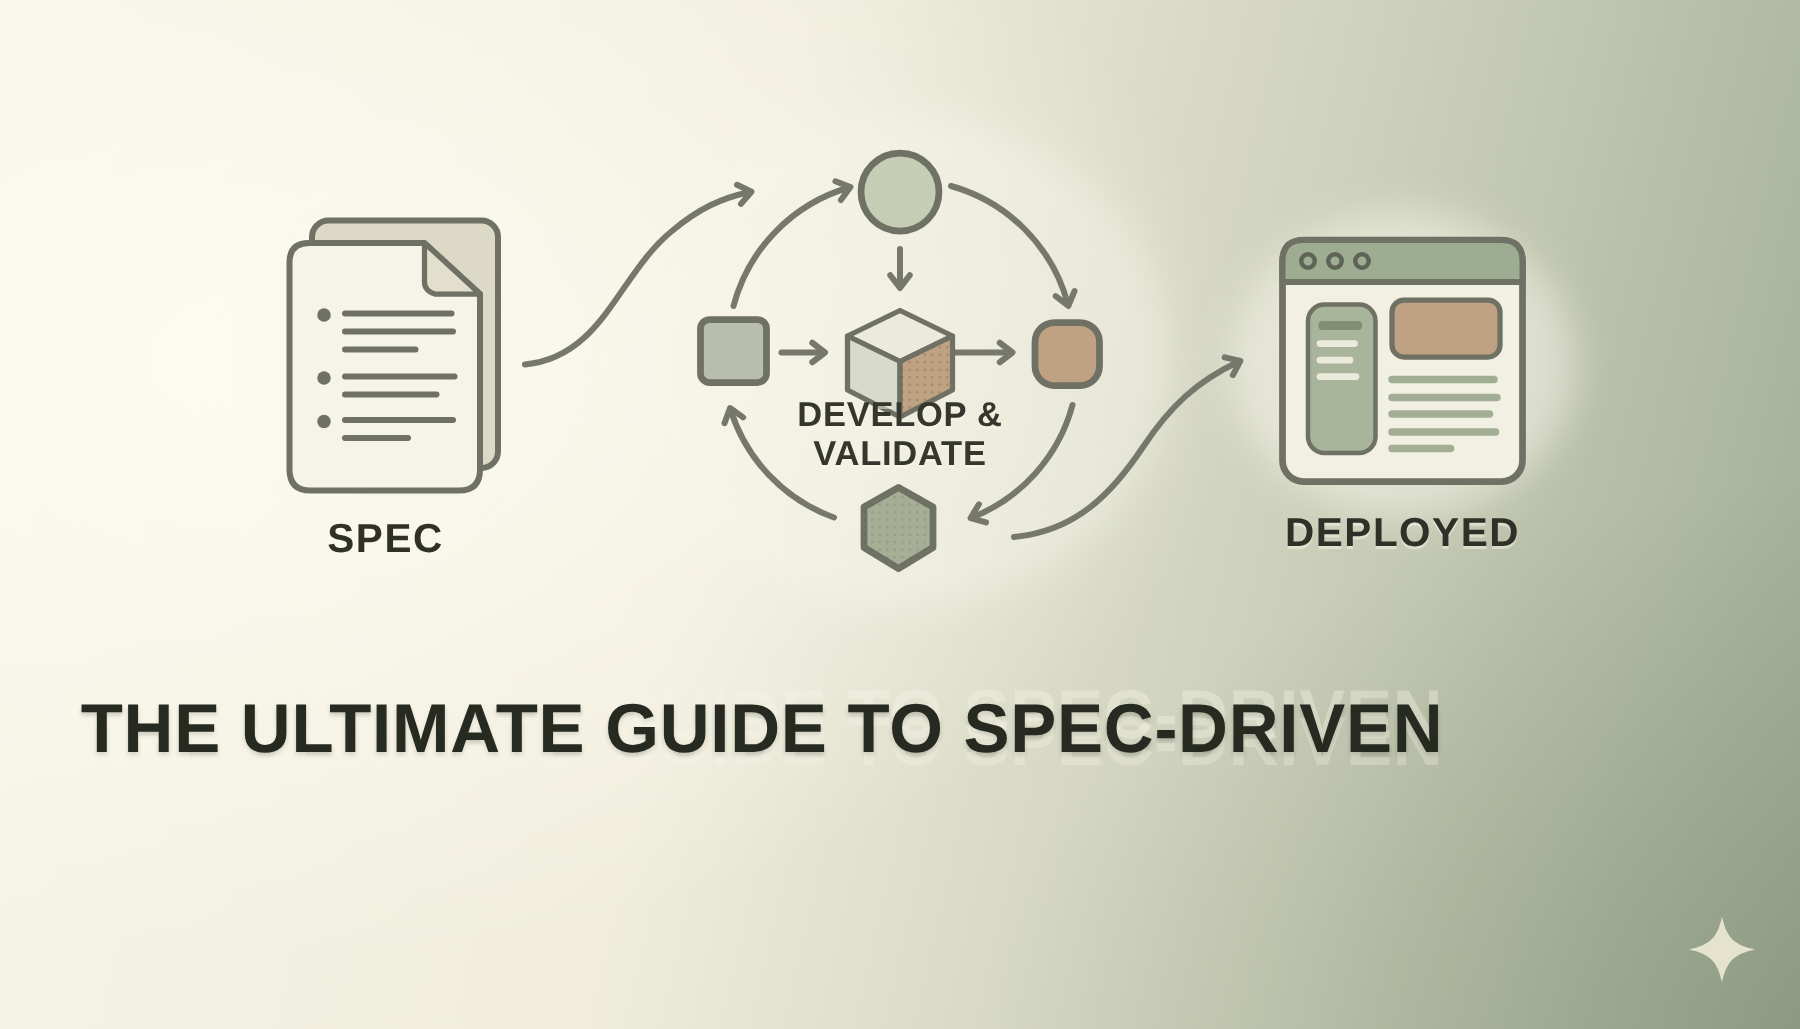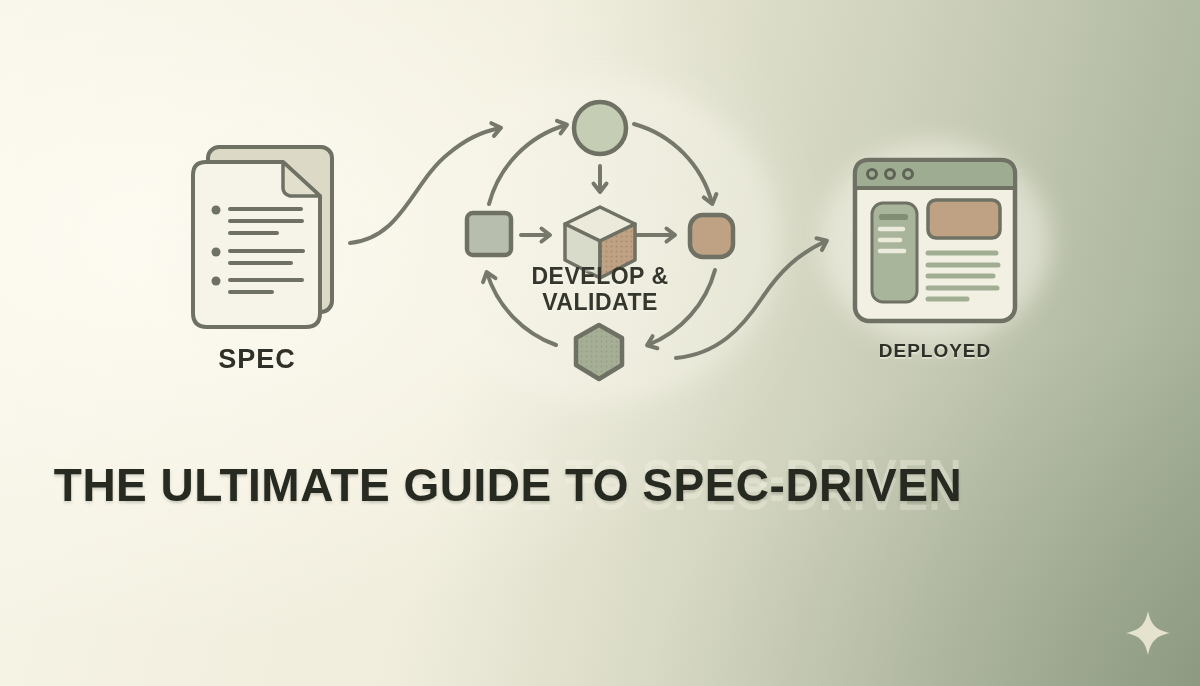--- a/index.html
+++ b/index.html
@@ -17,21 +17,21 @@
   }
   svg{position:absolute;left:0;top:0;}
   .arrw{fill:none;stroke:var(--arrow,#75786a);stroke-width:4;stroke-linecap:round;marker-end:url(#ah);}
   .outl{stroke:var(--outline,#6e7163);stroke-linejoin:round;stroke-linecap:round;}
   .label{
     position:absolute;text-align:center;color:var(--label-ink,#2f3129);
     font-weight:600;letter-spacing:1px;
     text-shadow:0 2px 0 rgba(250,248,238,0.45);
   }
   .spec-label{left:187px;top:344px;width:140px;font-size:27px;}
-  .deployed-label{left:850px;top:340px;width:170px;font-size:19px;}
+  .deployed-label{left:850px;top:340px;width:170px;font-size:27px;}
   .dv-label{left:490px;top:263px;width:220px;font-size:23px;line-height:26px;letter-spacing:0.5px;color:#35372e;}
   .headline{
     position:absolute;left:0;top:458px;width:1016px;text-align:center;
     color:var(--headline-ink,#272a21);font-size:46px;font-weight:700;line-height:55px;letter-spacing:0.5px;
     text-shadow:0 -9px 0 rgba(247,245,232,0.38), 0 9px 0 rgba(247,245,232,0.30), 0 2px 3px rgba(44,46,36,0.22);
   }
 </style>
 </head>
 <body>
 

